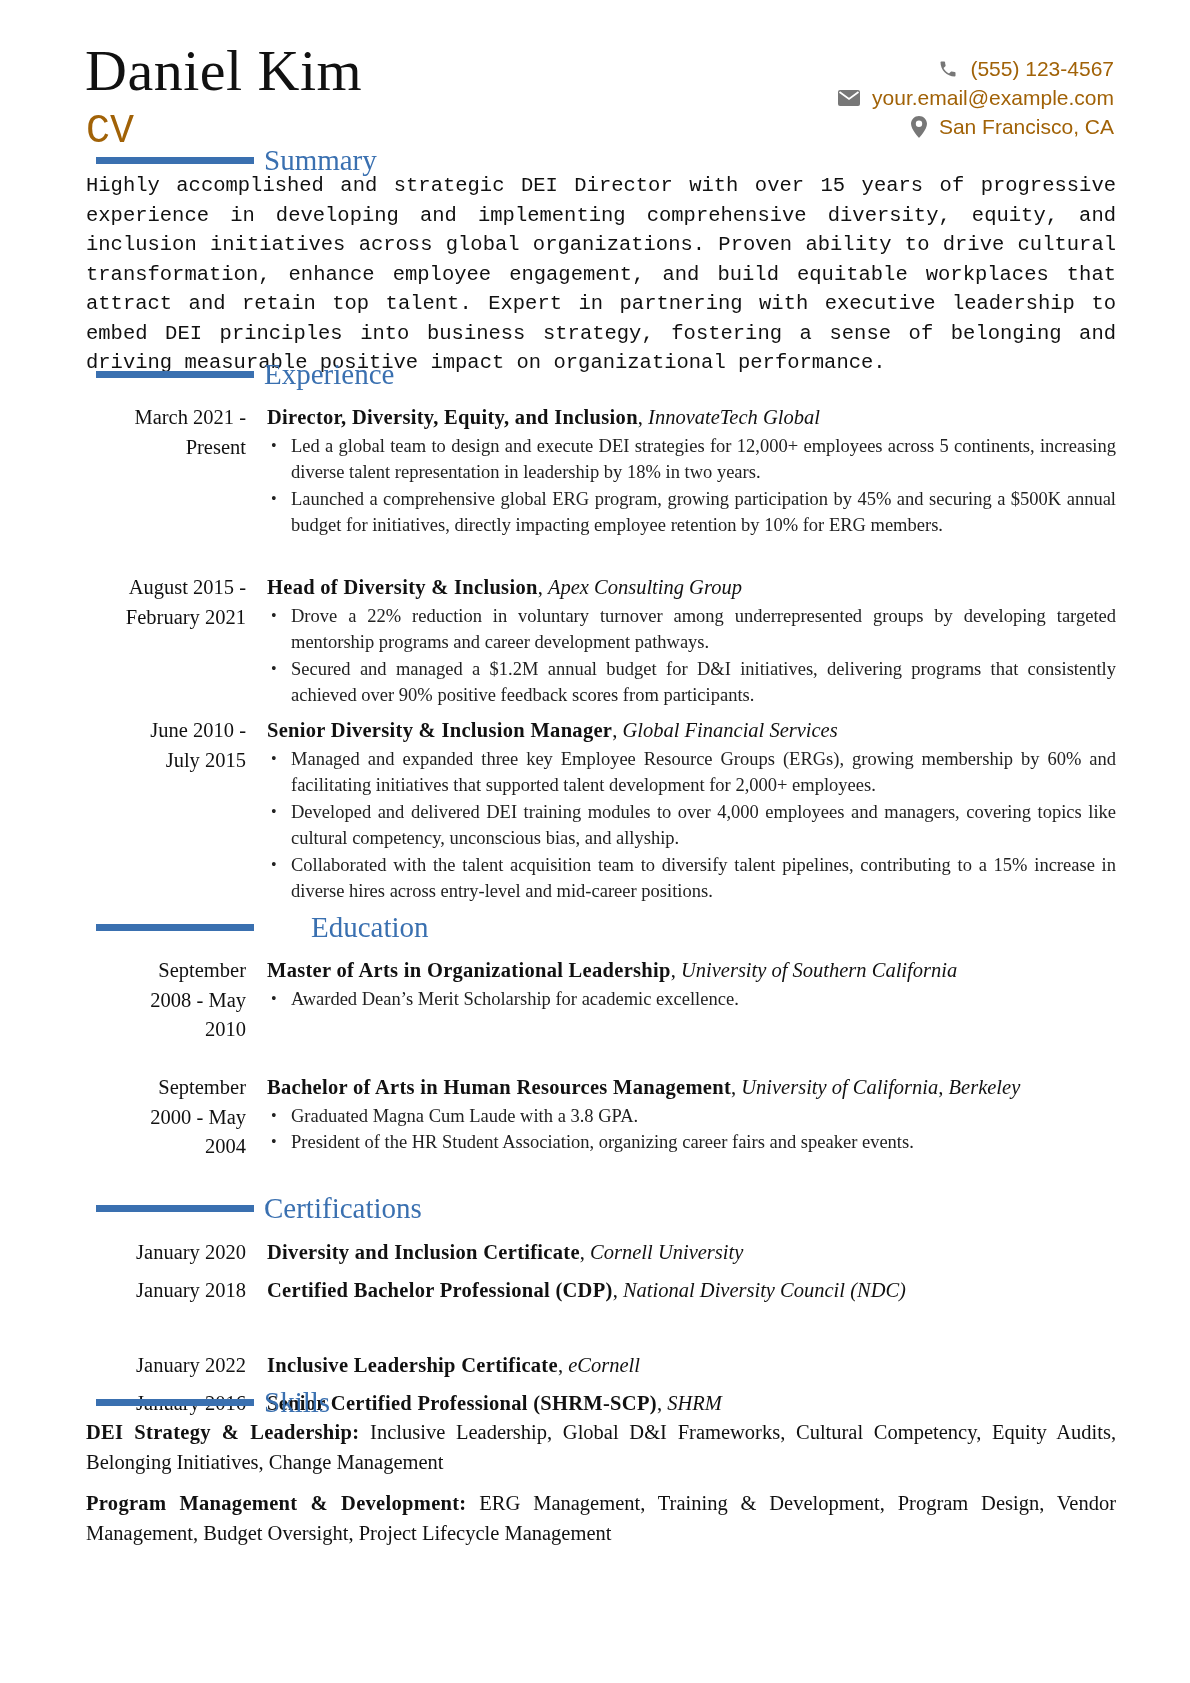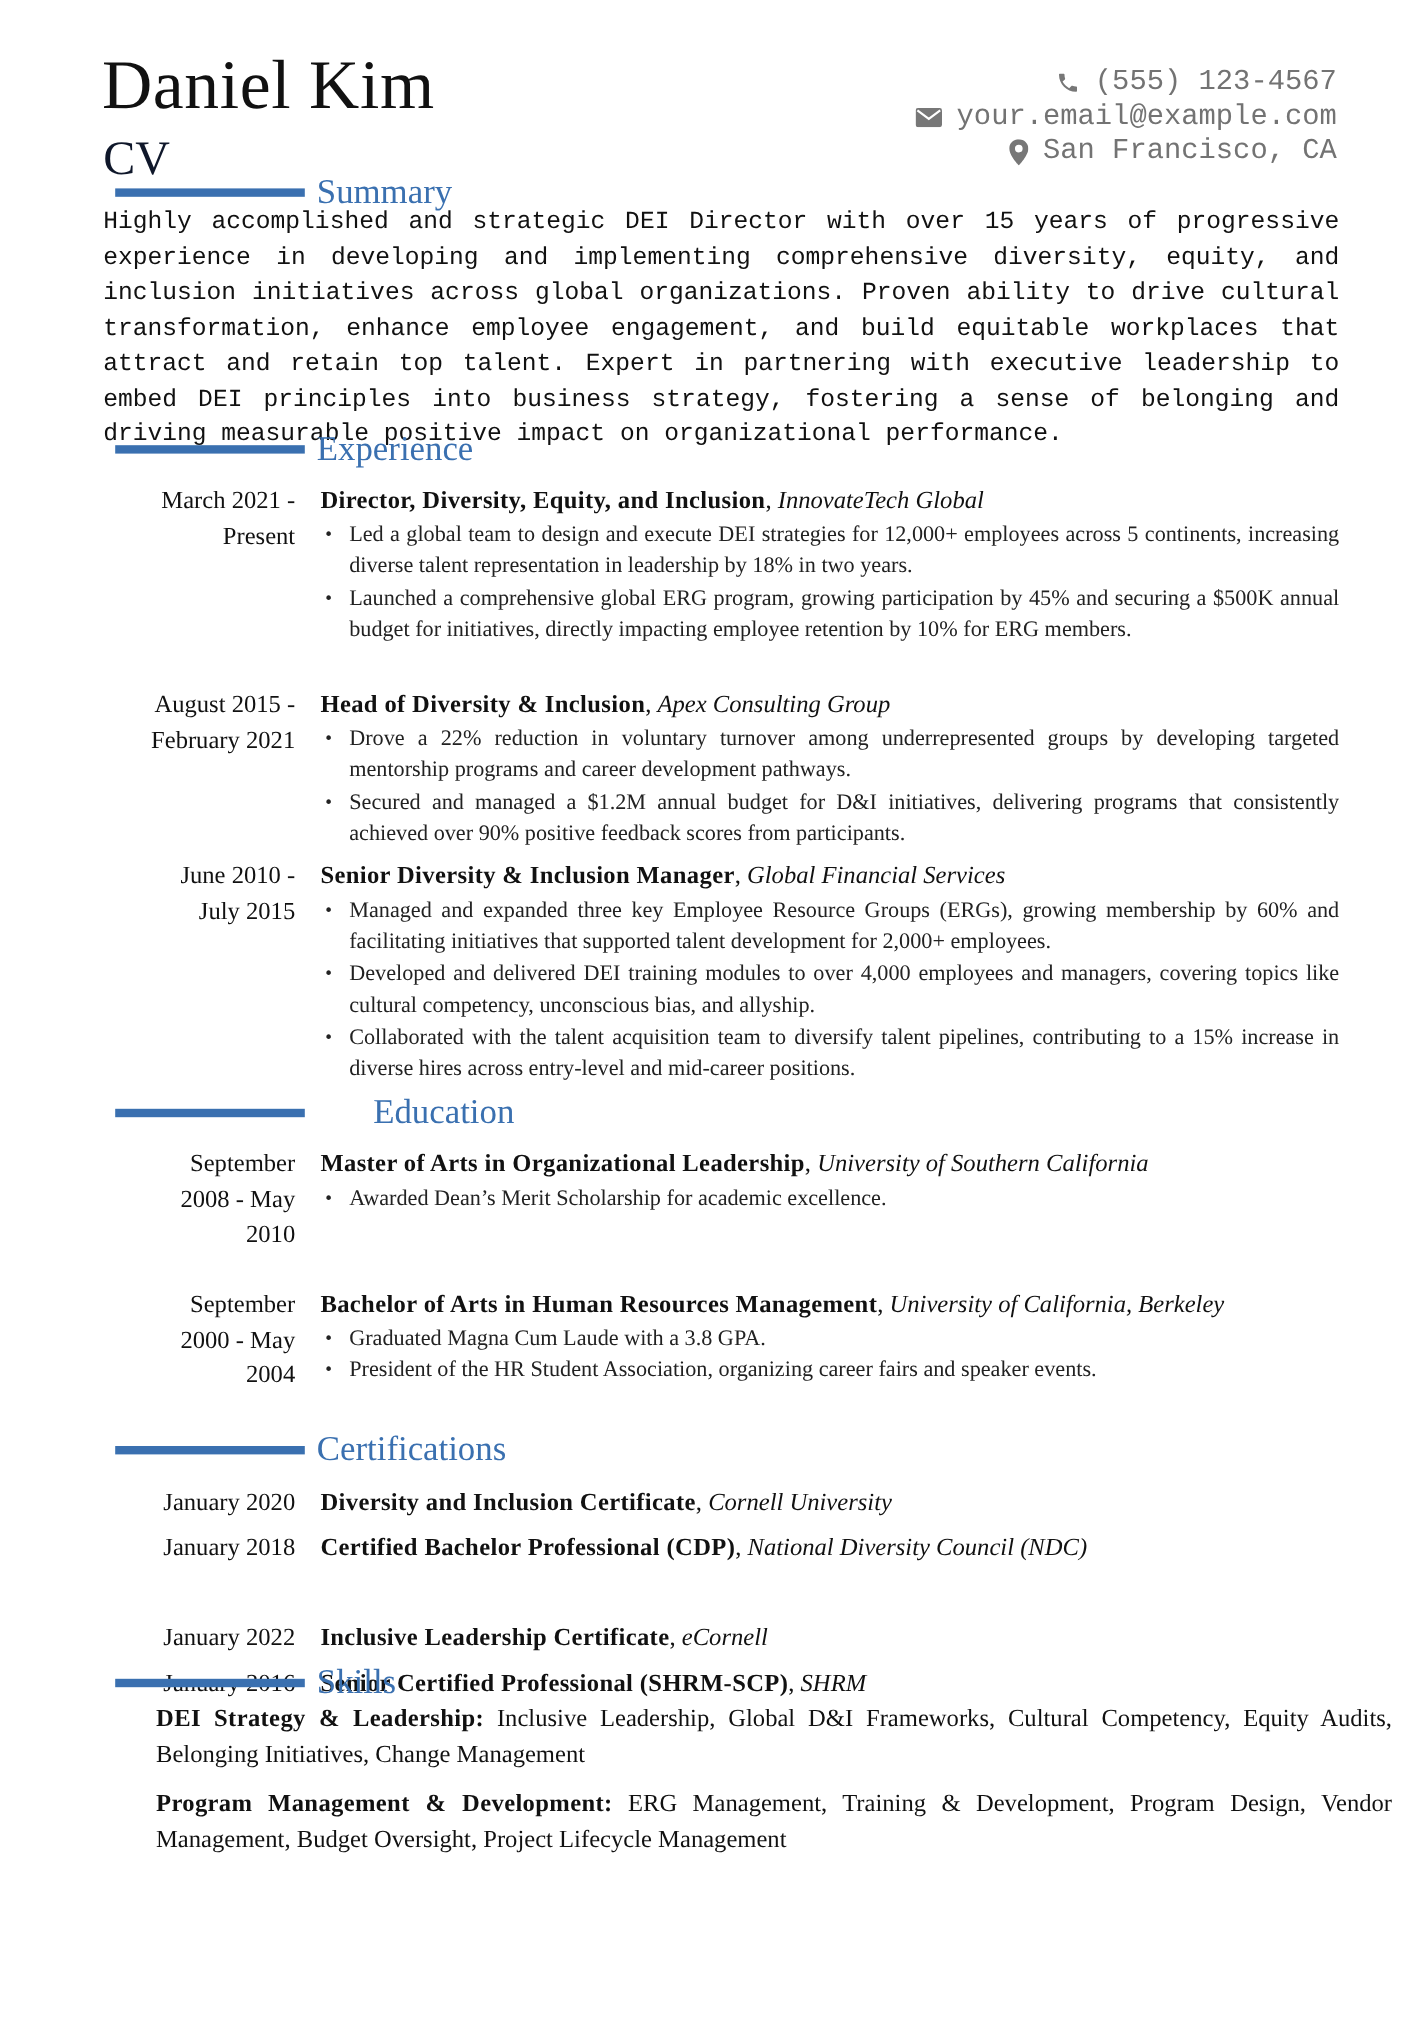--- a/index.html
+++ b/index.html
@@ -2,25 +2,25 @@
 <html><head>
 <meta charset="utf-8">
 <style>
   html, body { margin:0; padding:0; background:#ffffff; }
   body { width:1190px; height:1683px; position:relative; overflow:hidden;
          font-family:"DejaVu Serif","Liberation Serif",serif; color:#111; }
   .page { position:absolute; left:0; top:0; width:1190px; height:1683px; }
 
   .name { position:absolute; left:85px; top:42px; font-family:"Liberation Serif",serif;
           font-size:58px; line-height:1; color:#111; letter-spacing:0.5px; }
-  .cv-label { position:absolute; left:86px; top:112px; font-family:Liberation Serif, serif;
-          font-size:40px; line-height:1; color:#0f172a; }
+  .cv-label { position:absolute; left:86px; top:112px; font-family:Liberation Mono, monospace;
+          font-size:40px; line-height:1; color:#a16207; }
 
   .contact { position:absolute; right:76px; top:54px; text-align:right;
-             font-family:Liberation Mono, monospace; font-size:24px; color:#737373; line-height:29px; }
+             font-family:Liberation Sans, sans-serif; font-size:21px; color:#a16207; line-height:29px; }
   .contact-row { display:flex; justify-content:flex-end; align-items:center; gap:12px; }
   .contact-row svg { display:block; }
 
   .section-head { position:absolute; left:96px; display:flex; align-items:center; }
   .section-bar { width:158px; height:7px; background:#3a70b0; margin-right:10px; }
   .section-title { font-family:"Liberation Serif",serif; font-size:29px; color:#3a70b0; line-height:1; }
 
   .para { position:absolute; left:86px; width:1030px; font-family:Liberation Mono, monospace;
           font-size:20.5px; line-height:29.5px; text-align:justify; color:#111; }
 
@@ -32,21 +32,21 @@
   .title-line b { font-weight:bold; letter-spacing:0.3px; }
   .title-line i { font-style:italic; }
   ul.bullets { list-style:none; margin:0; padding:0; }
   ul.bullets li { position:relative; padding-left:24px; font-size:18.5px; line-height:26.5px;
                   text-align:justify; color:#222; }
   ul.bullets li::before { content:"•"; position:absolute; left:4px; top:0; font-size:16px; }
 
   .cert-row { position:absolute; left:86px; width:1030px; height:30px; }
 
   .skills { position:absolute; left:86px; width:1030px; font-family:"Liberation Serif",serif;
-            font-size:20.5px; line-height:29.5px; text-align:justify; color:#111;margin-left:44px; }
+            font-size:20.5px; line-height:29.5px; text-align:justify; color:#111; }
   .skills b { font-weight:bold; letter-spacing:0.3px; }
 </style>
 </head>
 <body>
 
 <div class="page">
 
   <div class="name">Daniel Kim</div>
   <div class="cv-label">CV</div>
 

